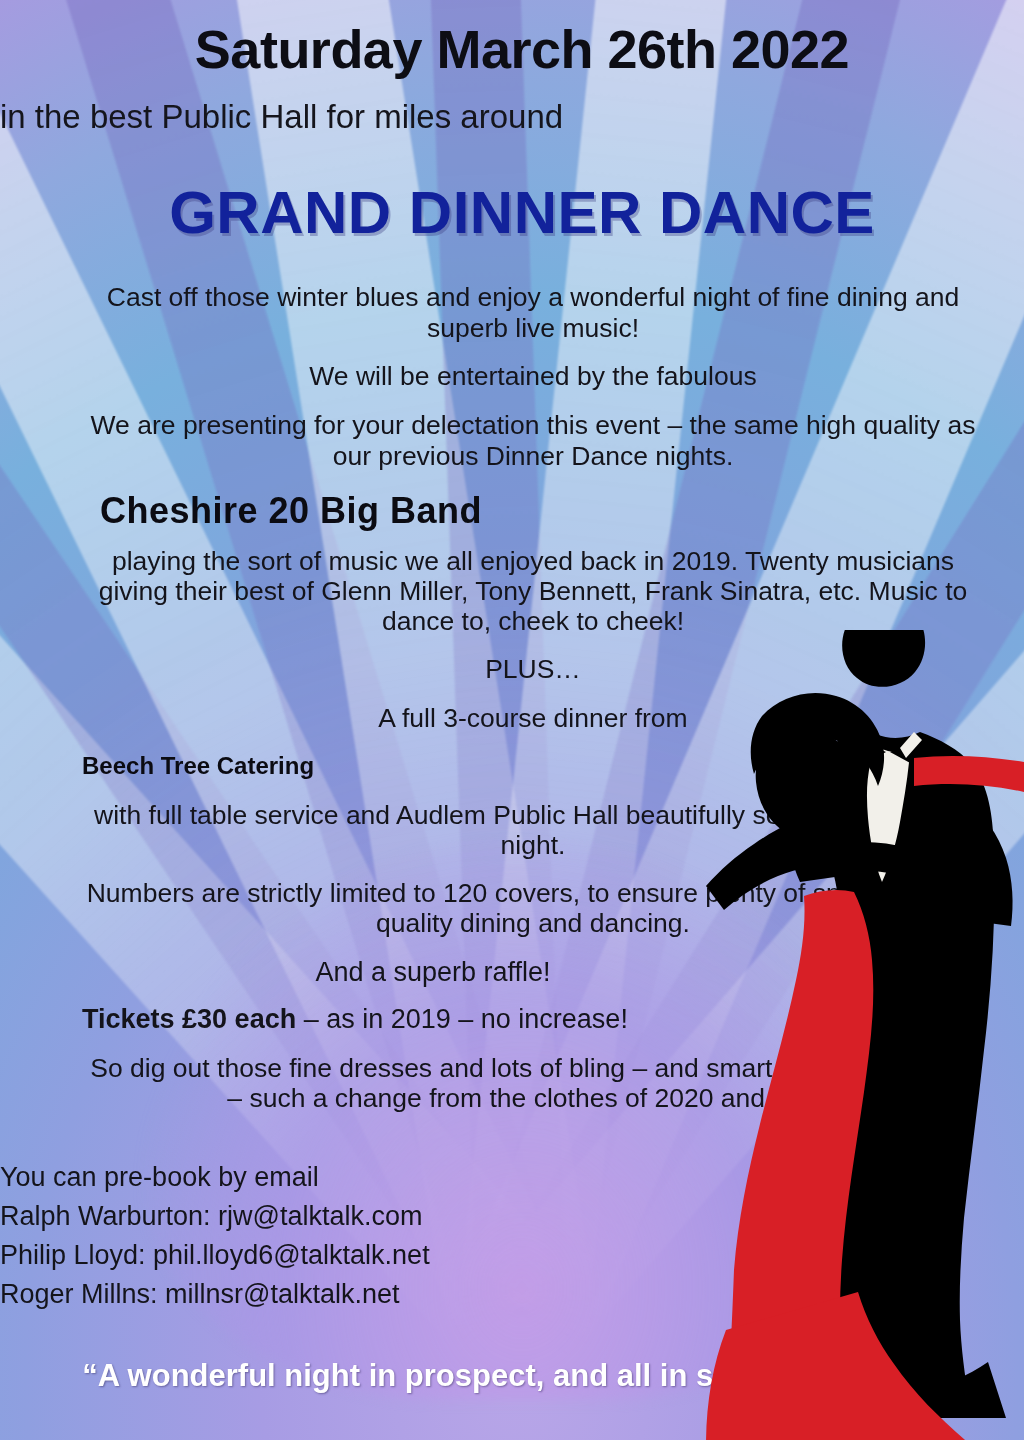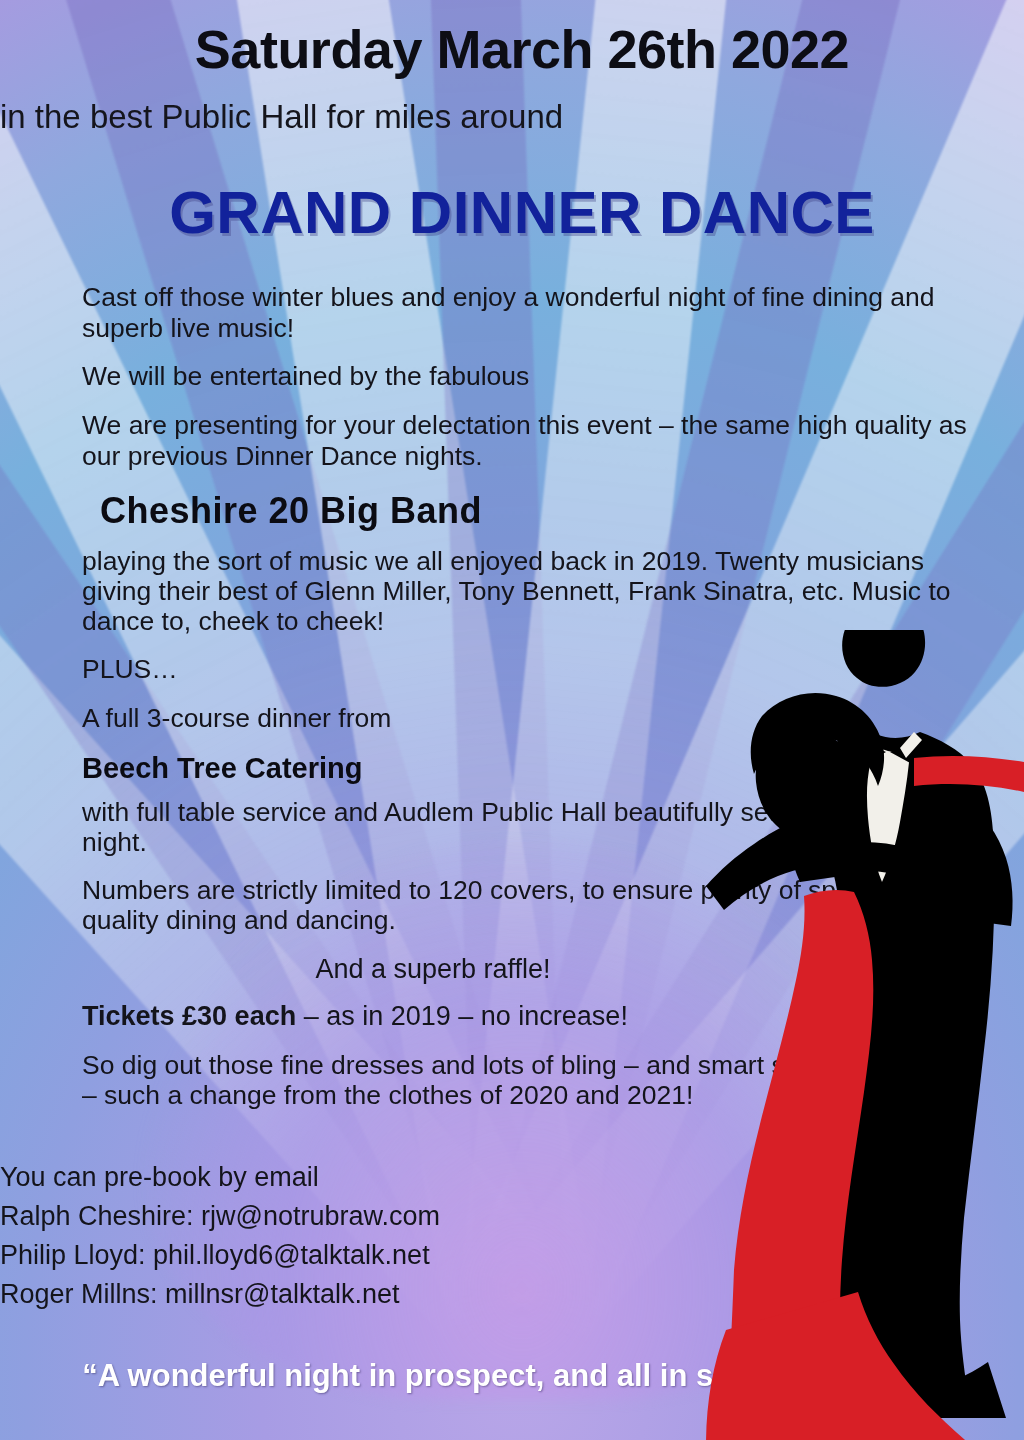--- a/index.html
+++ b/index.html
@@ -101,35 +101,36 @@
     left: 82px;
     right: 60px;
     top: 282px;
   }
 
   p.para {
     margin: 0 0 18px 0;
     font-size: 26.5px;
     line-height: 1.16;
     color: #14141b;
+    text-align: center;
   }
   p.para.tight {
     line-height: 1.14;
   }
 
   .band-name {
     margin: 4px 0 14px 18px;
     font-size: 36px;
     font-weight: bold;
     color: #0b0b12;
     letter-spacing: 0.5px;
   }
   .caterer {
-    margin: 6px 0 12px 0;
-    font-size: 29px;
+    margin: 6px 0 20px 0;
+    font-size: 24px;
     font-weight: bold;
     color: #0b0b12;
   }
   .plus {
     margin-bottom: 14px;
   }
   .raffle {
     margin: 0 0 16px 0;
     font-size: 27px;
     text-align: center;
@@ -228,21 +229,21 @@
       <p class="raffle">And a superb raffle!</p>
 
       <p class="tickets"><b>Tickets £30 each</b><span> – as in 2019 – no increase!</span></p>
 
       <p class="para tight">So dig out those fine dresses and lots of bling – and smart suits for the men – such a change from the clothes of 2020 and 2021!</p>
 
     </div>
 
     <div class="contact-block">
       <div>You can pre-book by email</div>
-      <div>Ralph Cheshire: rjw@notrubraw.com</div>
+      <div>Ralph Warburton: rjw@talktalk.com</div>
       <div>Philip Lloyd: phil.lloyd6@talktalk.net</div>
       <div>Roger Millns: millnsr@talktalk.net</div>
     </div>
 
     <div class="footer-quote">“A wonderful night in prospect, and all in support of ADCA”</div>
   </div>
 
   <svg class="dancers" viewBox="0 0 430 810" aria-hidden="true">
 
     <g fill="#000000">

